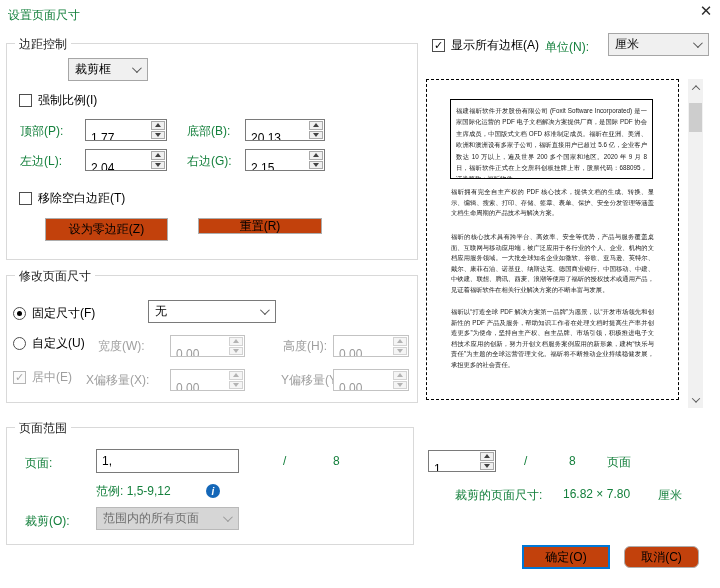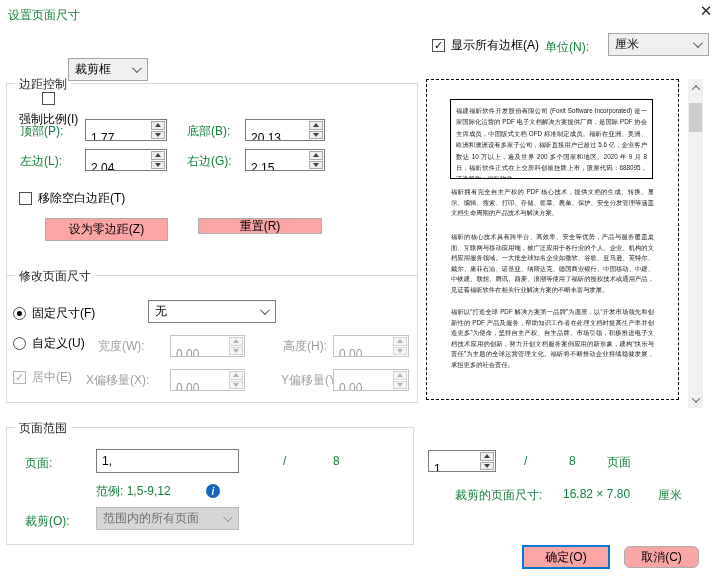--- a/index.html
+++ b/index.html
@@ -37,21 +37,21 @@
   
   .combo { position:absolute; height:23px; display:flex; align-items:center; font-size:12px; padding-left:6px; cursor:default; }
   .combo .chev { margin-left:auto; margin-right:8px; }
   .combo.btnstyle { background:#f0f0f0; border:1px solid #a6a6a6; }
   .combo.editstyle { background:#fff; border:1px solid #7a7a7a; }
   .combo.disabled { background:#d6d6d6; border:1px solid #b9b9b9; color:#6e6e6e; }
   .chev { width:7px; height:7px; border-right:1.4px solid #555; border-bottom:1.4px solid #555; transform:rotate(45deg) translateY(-2px); flex:0 0 auto; }
   .combo.disabled .chev { border-color:#9a9a9a; }
 
   
-  .btn { position:absolute; background:#fca5a5; border:1px solid #adadad; font-size:12px; display:flex; align-items:center; justify-content:center; font-family:inherit; cursor:default; }
+  .btn { position:absolute; background:#c2410c; border:1px solid #adadad; font-size:12px; display:flex; align-items:center; justify-content:center; font-family:inherit; cursor:default; }
   .btn.default { border:2px solid #0078d7; }
 
   
   .txt-input { position:absolute; border:1px solid #7a7a7a; background:#fff; font-size:12px; padding:0 5px; font-family:inherit; }
 
   
   .info-icon { position:absolute; width:14px; height:14px; border-radius:50%; background:#1467b8; color:#fff; font-size:10px; font-weight:bold; display:flex; align-items:center; justify-content:center; font-style:italic; }
 
   
   .preview { position:absolute; left:426px; top:79px; width:253px; height:321px; border:1px dashed #000; background:#fff; overflow:hidden; }
@@ -68,30 +68,30 @@
   .close-x { position:absolute; left:697px; top:2px; width:18px; height:18px; font-size:15px; color:#2b2b2b; display:flex; align-items:center; justify-content:center; font-weight:300; cursor:default; }
 </style>
 </head>
 <body>
 
 <div id="dialog">
 
   <div class="lbl" style="left:8px; top:7px;">设置页面尺寸</div>
   <div class="close-x">✕</div>
 
-  <div class="group" style="left:6px; top:43px; width:412px; height:217px;margin-top:40px;">
+  <div class="group" style="left:6px; top:43px; width:412px; height:217px;">
     <span class="group-label">边距控制</span>
   </div>
 
   <div class="combo btnstyle" style="left:68px; top:58px; width:80px;">
     <span>裁剪框</span>
     <span class="chev"></span>
   </div>
 
-  <div class="check-row" style="left:19px; top:92px;flex-direction:column;">
+  <div class="check-row" style="left:19px; top:92px;">
     <span class="cb-box"></span>
     <span>强制比例(I)</span>
   </div>
 
   <div class="lbl" style="left:20px; top:123px;">顶部(P):</div>
   <div class="spinner" style="left:85px; top:119px; width:82px;">
     <span class="spin-val">1.77</span>
     <span class="spin-btns">
       <span class="spin-btn">
           <i class="tri-up"></i>

